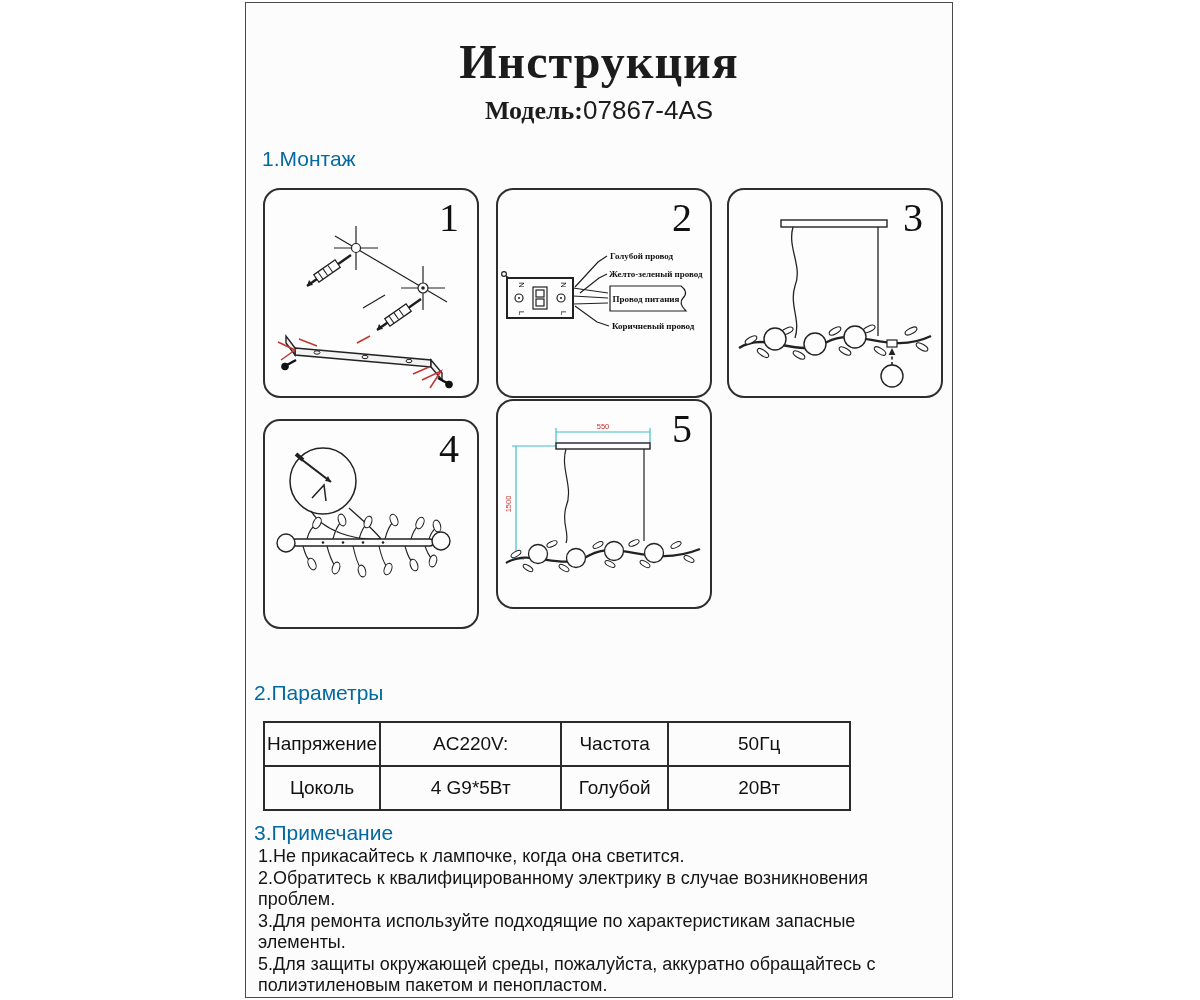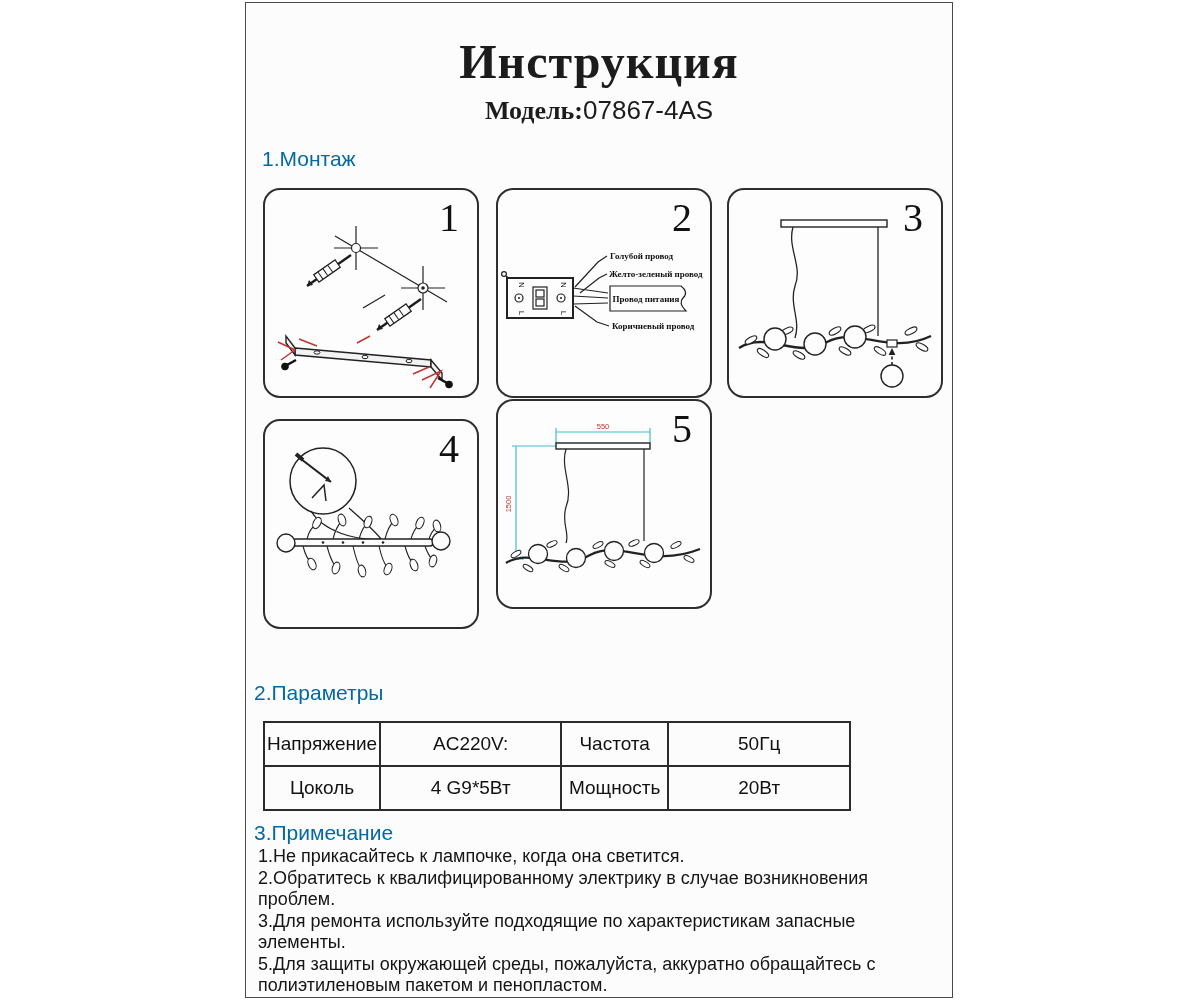--- a/index.html
+++ b/index.html
@@ -289,21 +289,21 @@
     <tbody>
         <tr>
       <td>Напряжение</td>
       <td>AC220V:</td>
       <td>Частота</td>
       <td>50Гц</td>
     </tr>
     <tr style="height:36px;">
       <td>Цоколь</td>
       <td>4 G9*5Вт</td>
-      <td>Мощность</td>
+      <td>Голубой</td>
       <td>20Вт</td>
     </tr>
   </tbody>
     </table>
 
   <div class="sec-heading" style="left:8px;top:818px;">3.Примечание</div>
 
   <div class="notes-list">
     <p class="note-line">1.Не прикасайтесь к лампочке, когда она светится.</p>
     <p class="note-line">2.Обратитесь к квалифицированному электрику в случае возникновения проблем.</p>

